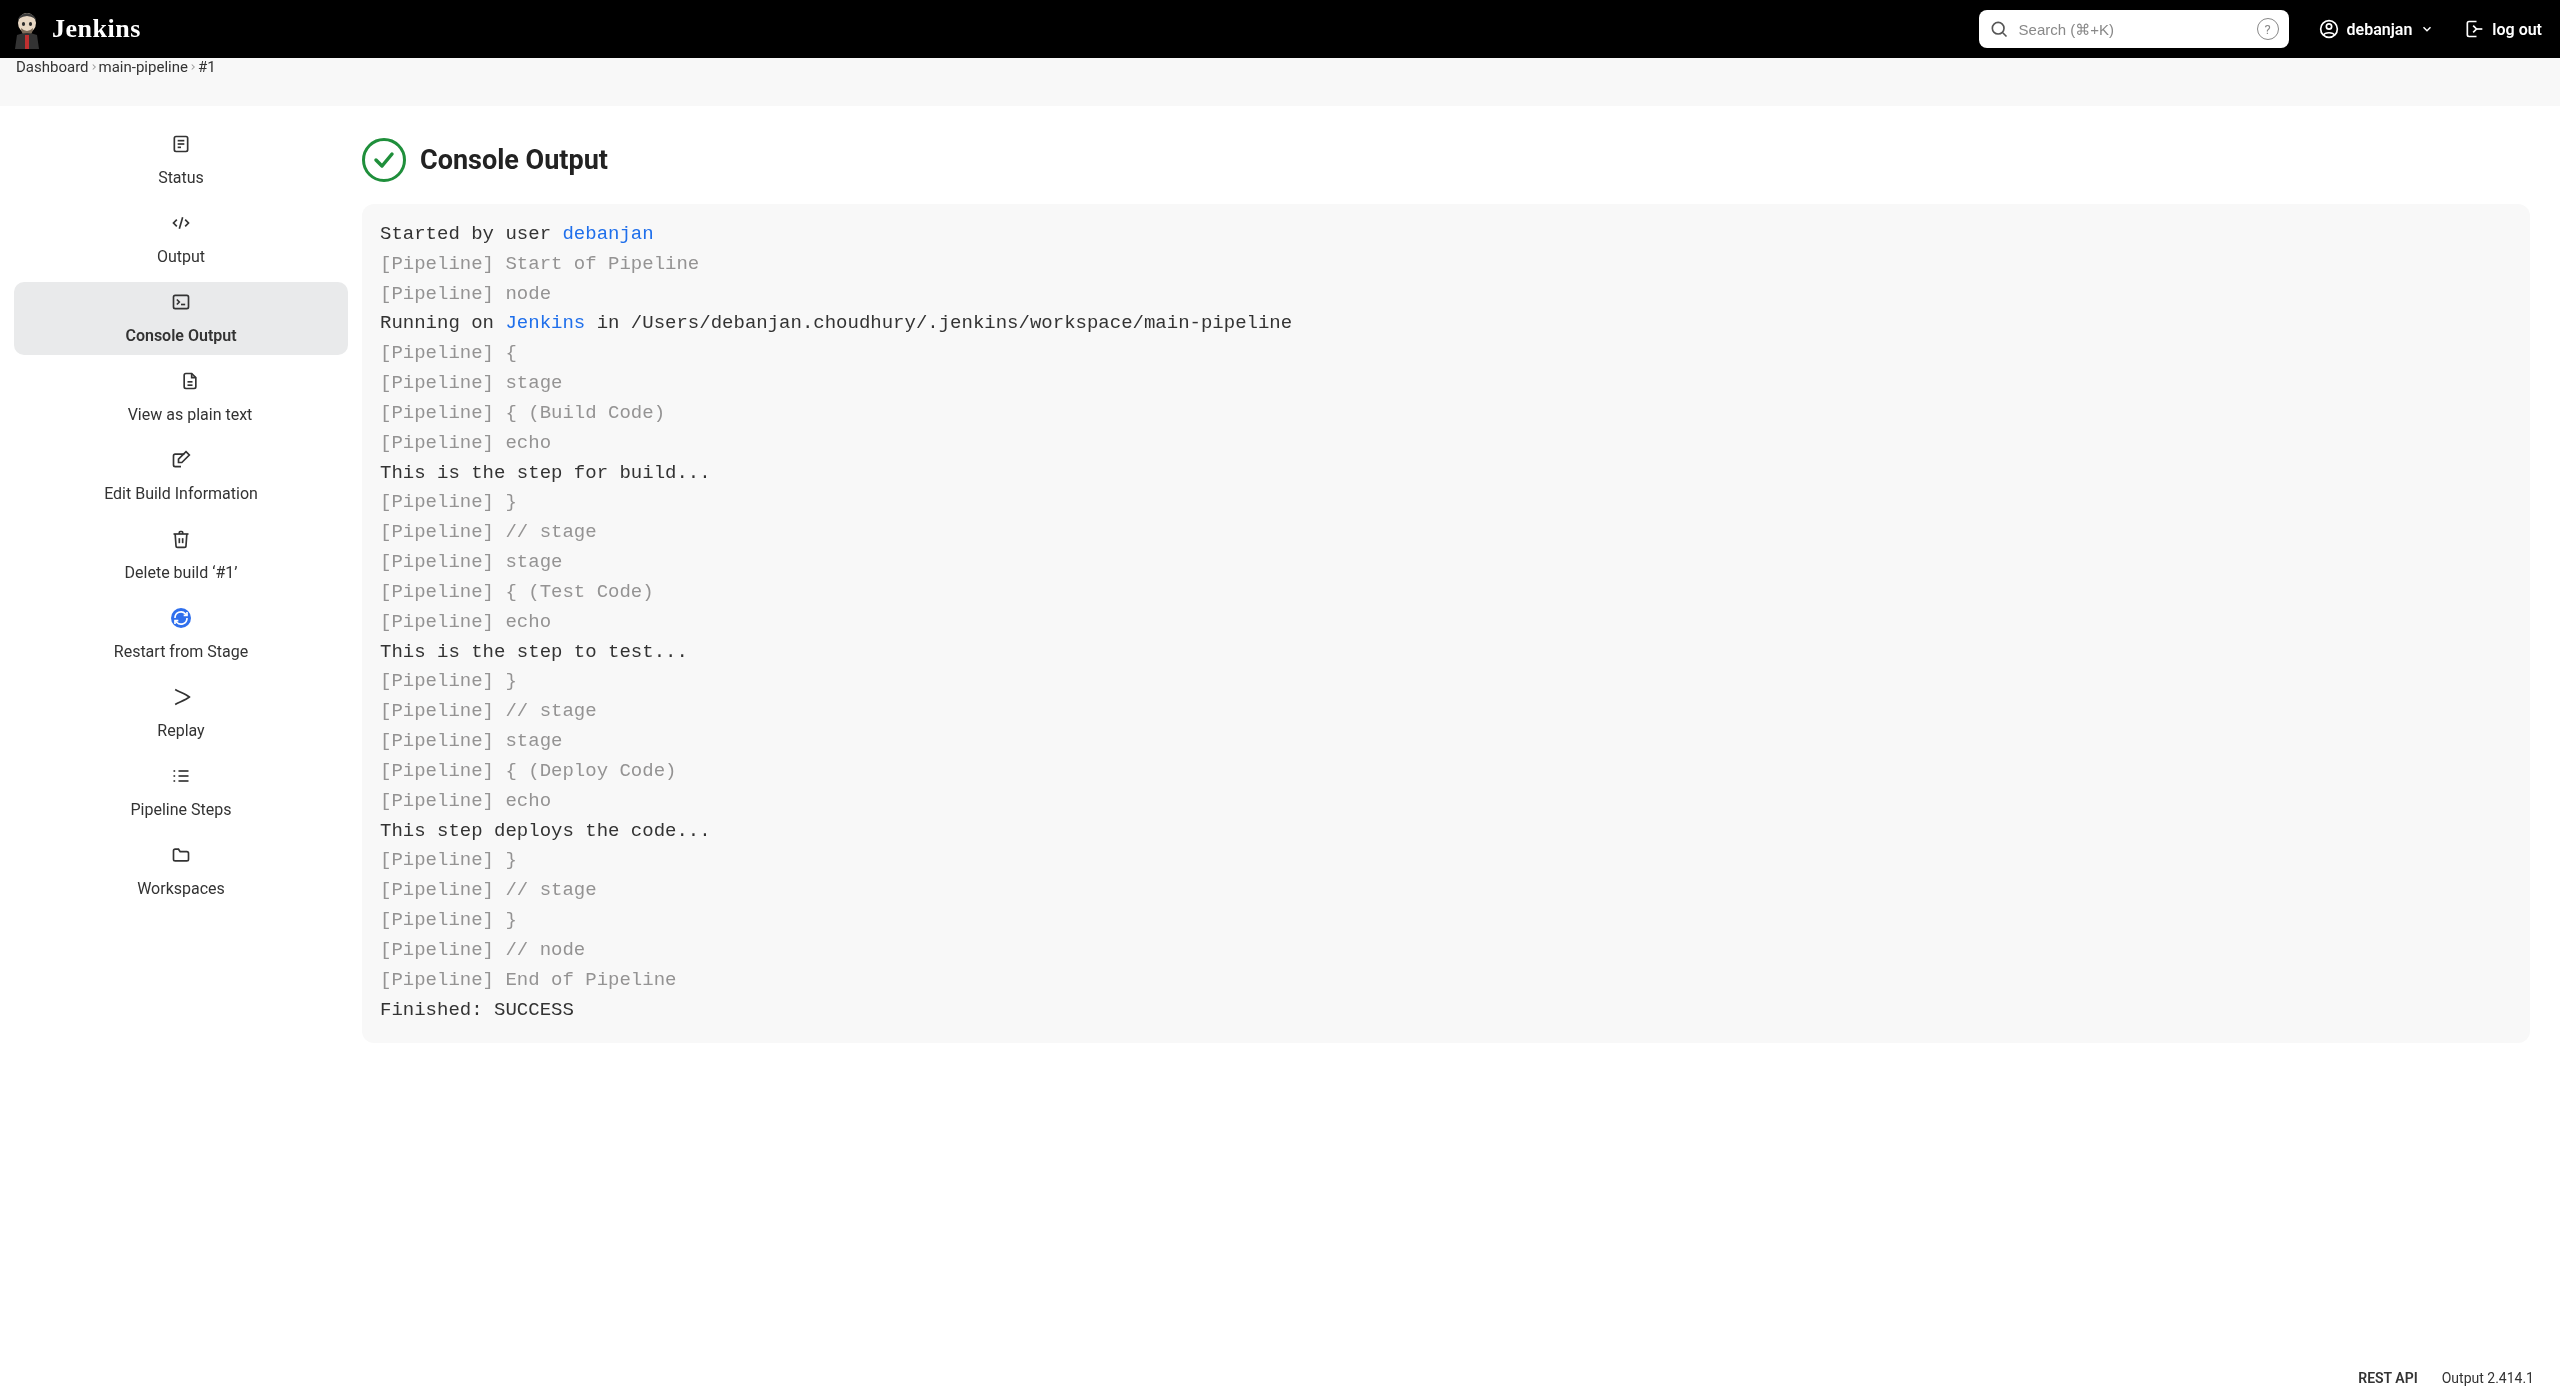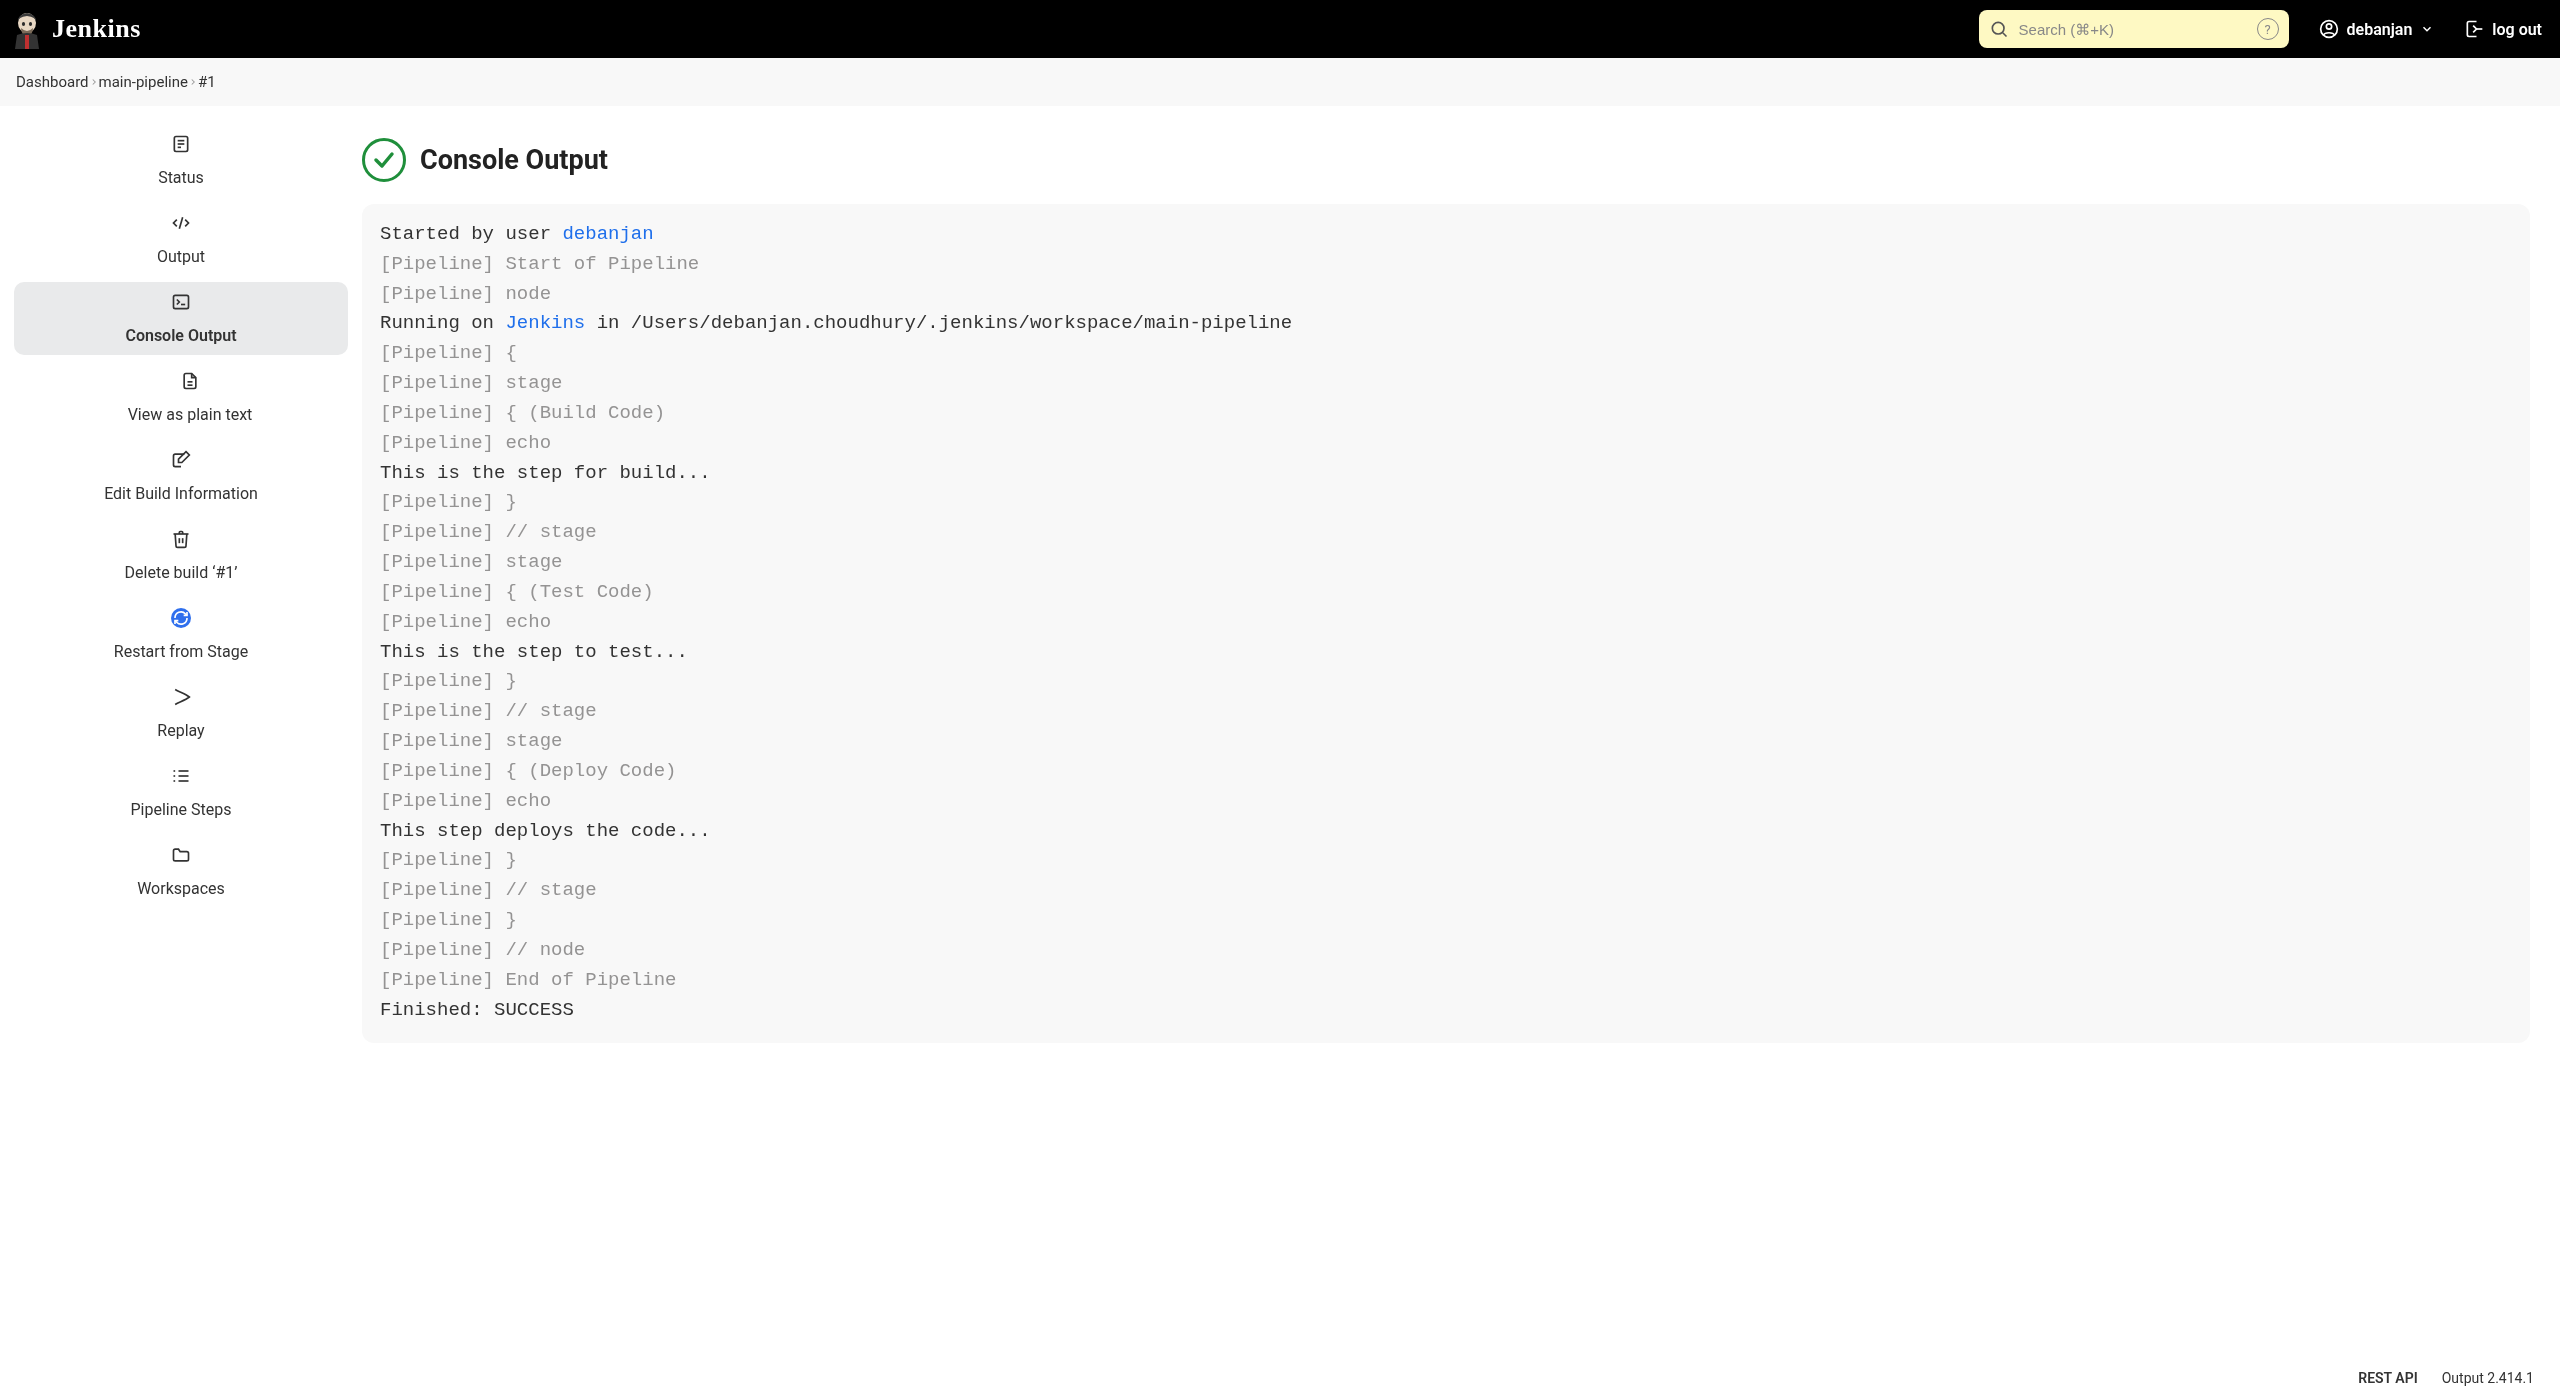--- a/index.html
+++ b/index.html
@@ -47,21 +47,21 @@
     cursor: pointer;
   }
   .brand-logo {
     width: 30px; height: 40px;
   }
   .topbar-spacer { flex: 1; }
 
   .search-wrap {
     display: flex;
     align-items: center;
-    background: #fef9c3;
+    background: #ffffff;
     color: #333;
     border-radius: 8px;
     height: 38px;
     width: 310px;
     padding: 0 10px;
     gap: 8px;
   }
   .search-wrap input {
     flex: 1;
     border: none;
@@ -89,21 +89,20 @@
     font-size: 16px;
     margin-left: 20px;
     cursor: pointer;
   }
 
   
   .breadcrumbs {
     background: #f8f8f8;
     height: 48px;
     display: flex;
-    align-items: center;
     padding: 0 16px;
     font-size: 15px;
   }
   .crumb {
     color: #333;
     cursor: pointer;
   }
   .crumb-sep { color: #9a9a9a; }
 
   

